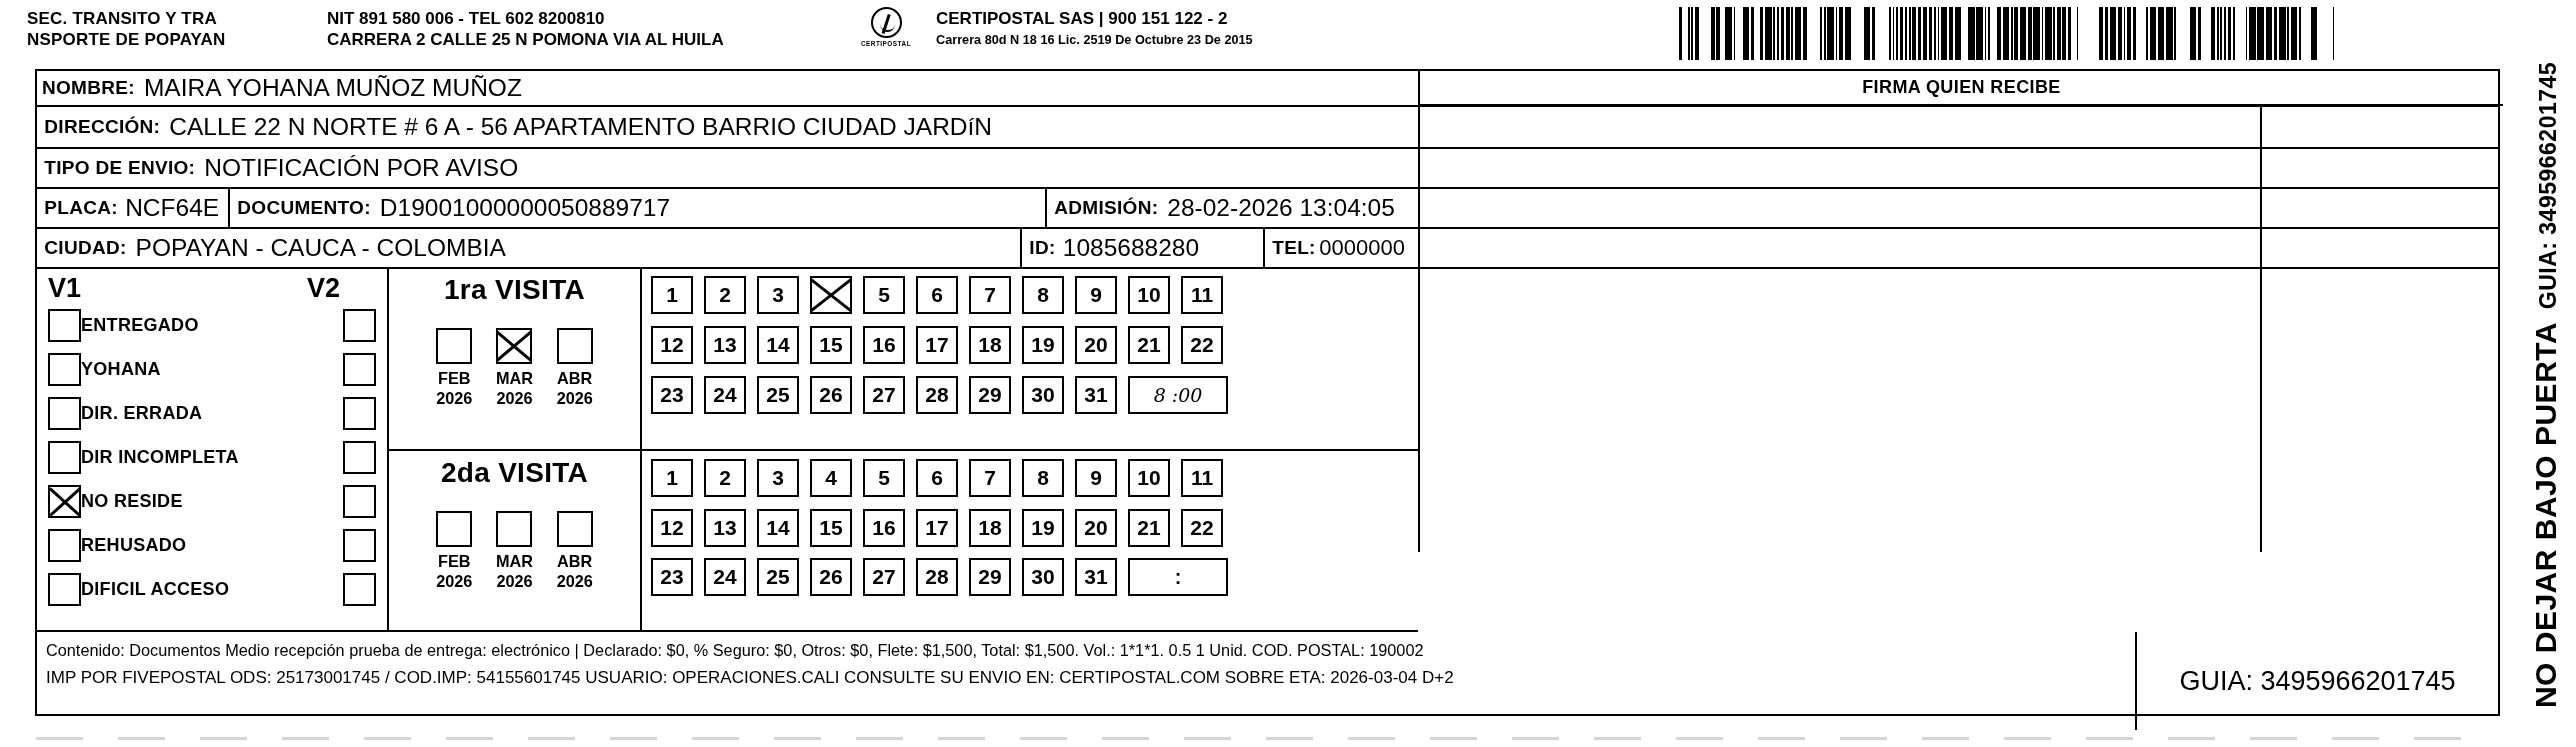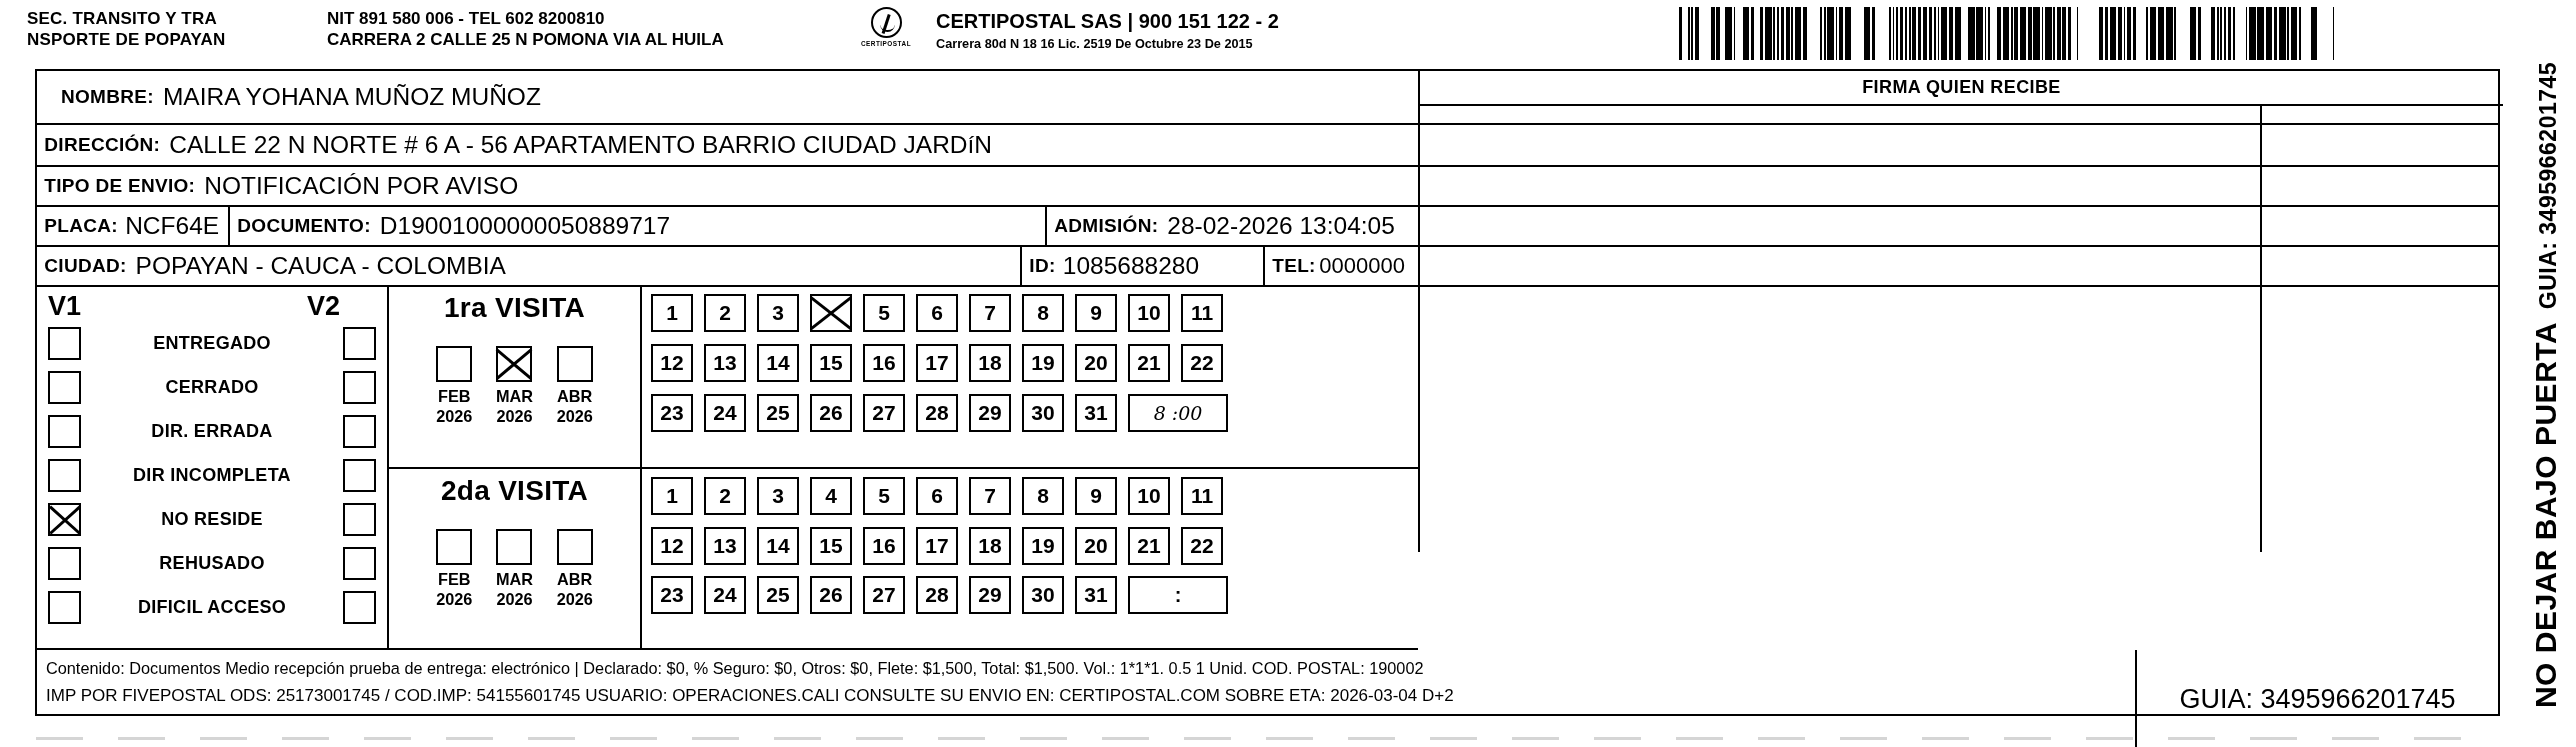--- a/index.html
+++ b/index.html
@@ -59,21 +59,21 @@
     position: absolute; left: 7.3px; top: 12.7px;
     width: 15.4px; height: 8.2px;
     border-bottom: 2.7px solid #000;
     border-radius: 0 0 9px 9px;
   }
   .logo-text {
     font-size: 6.4px; font-weight: bold; letter-spacing: 0.5px;
     margin-top: 1.8px; text-align: center;
   }
   .hdr-brand { width: 509px; padding-top: 3.6px; }
-  .hdr-brand .b1 { font-size: 20px; font-weight: bold; }
+  .hdr-brand .b1 { font-size: 17px; font-weight: bold; }
   .hdr-brand .b2 { font-size: 12.7px; font-weight: bold; margin-top: 3.6px; }
 
   
   .barcode-area {
     position: absolute; left: 1526px; top: 7.3px;
     width: 963px; height: 56px;
     display: flex; align-items: flex-start; justify-content: center;
   }
   .barcode { display: flex; align-items: flex-end; height: 53px; }
   .barcode i { display: block; background: #000; height: 53px; margin-right: 1.8px; }
@@ -83,21 +83,21 @@
     position: absolute;
     left: 35px; top: 69px;
     width: 2465px; height: 647px;
     border: 2.7px solid #000;
   }
 
   .row { border-bottom: 2.3px solid #000; display: flex; align-items: center; }
   .lbl { font-size: 19px; font-weight: bold; letter-spacing: 0.3px; }
   .val { font-size: 24.5px; font-weight: normal; }
 
-  .r-nombre { height: 54px; padding-left: 24px; }
+  .r-nombre { height: 36px; padding-left: 5px; }
   .r-dir    { height: 42px; padding-left: 7.3px; }
   .r-tipo   { height: 40px; padding-left: 7.3px; }
 
   .r-placa { height: 40px; display: flex; }
   .r-ciudad { height: 40px; display: flex; }
 
   .cell { display: flex; align-items: center; padding-left: 7.3px; height: 100%; }
   .bl { border-left: 2.3px solid #000; }
 
   
@@ -174,21 +174,21 @@
     flex: 0 0 auto;
   }
   .cb.x::before, .cb.x::after {
     content: ""; position: absolute; left: 50%; top: 50%;
     width: 40px; height: 2.7px; background: #000;
     transform-origin: center;
   }
   .cb.x::before { transform: translate(-50%,-50%) rotate(42deg); }
   .cb.x::after  { transform: translate(-50%,-50%) rotate(-42deg); }
   .srow .sname {
-    flex: 1; text-align: center;
+    flex: 1; text-align: left;
     font-size: 18px; font-weight: bold; letter-spacing: 0.3px;
   }
 
   
   .visitcol {
     width: 253px;
     border-right: 2.3px solid #000;
     display: flex; flex-direction: column;
   }
   .visitblock {
@@ -474,21 +474,21 @@
           <span class="v2">V2</span>
         </div>
         <div id="status-rows">
             <div class="srow">
               <div class="cb"></div>
               <div class="sname">ENTREGADO</div>
               <div class="cb"></div>
             </div>
             <div class="srow">
               <div class="cb"></div>
-              <div class="sname">CERRADO</div>
+              <div class="sname">YOHANA</div>
               <div class="cb"></div>
             </div>
             <div class="srow">
               <div class="cb"></div>
               <div class="sname">DIR. ERRADA</div>
               <div class="cb"></div>
             </div>
             <div class="srow">
               <div class="cb"></div>
               <div class="sname">DIR INCOMPLETA</div>

